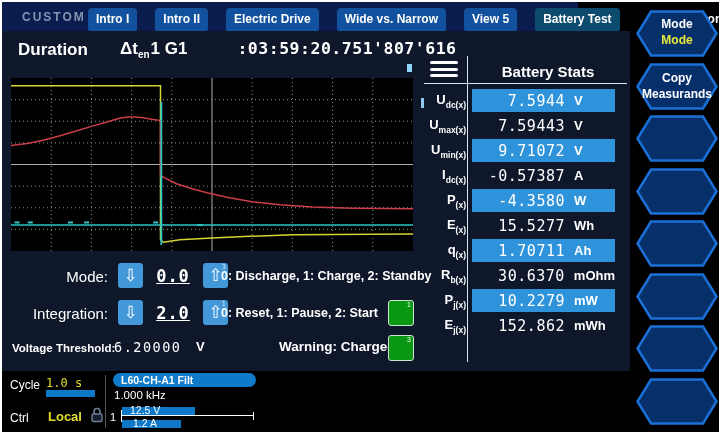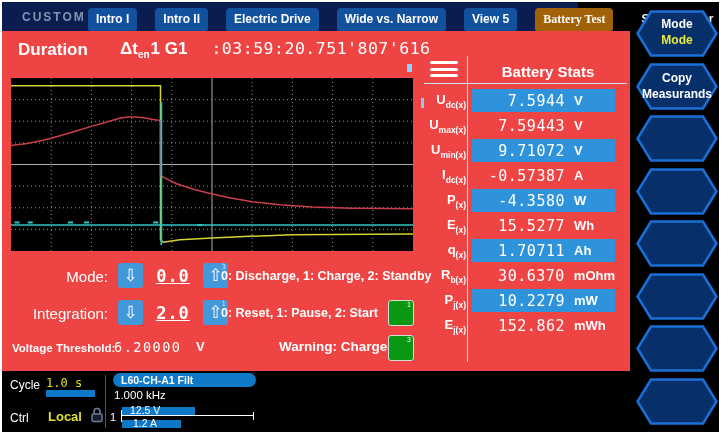--- a/index.html
+++ b/index.html
@@ -5,30 +5,30 @@
   html,body{margin:0;padding:0;background:#9a9a9a;font-family:"Liberation Sans",sans-serif;}
   .screen{position:relative;width:721px;height:434px;background:#fff;overflow:hidden;margin:0 auto;}
   .inner{position:absolute;left:2px;top:2px;width:717px;height:430px;background:#000;overflow:hidden;}
 
   
   .tabbar{position:absolute;left:0;top:0;width:576px;height:29px;background:#0a1d4e;}
   .custom-label{position:absolute;left:20px;top:8px;color:#8494b2;font-size:12px;font-weight:bold;letter-spacing:2px;}
   .tabs{position:absolute;left:86px;top:6px;display:flex;gap:18px;align-items:flex-end;}
   .tab{height:23px;line-height:23px;padding:0 8px;background:#12519e;color:#fff;font-weight:bold;
        font-size:12px;border-radius:4px 4px 2px 2px;white-space:nowrap;cursor:default;}
-  .tab.active{background:#a16207;font-family:Liberation Serif, serif;}
+  .tab.active{background:#0c4a6e;}
   .tab.plain{background:transparent;border-radius:0;padding:0 10px;}
 
   
-  .main-panel{position:absolute;left:0;top:29px;width:628px;height:340px;background:#ef4444;}
+  .main-panel{position:absolute;left:0;top:29px;width:628px;height:340px;background:#0f172a;}
   .duration-label{position:absolute;left:16px;top:9px;color:#fff;font-size:17px;font-weight:bold;}
   .duration-value{position:absolute;left:118px;top:8px;color:#fff;font-size:17px;font-weight:bold;white-space:nowrap;}
   .duration-value sub{font-size:10px;}
   .duration-value .dv-group{margin:0 24px 0 1px;}
-  .duration-value .dv-time{font-family:"DejaVu Sans Mono",monospace;font-weight:normal;font-size:16.5px;letter-spacing:0.5px;}
+  .duration-value .dv-time{font-family:"DejaVu Sans Mono",monospace;font-weight:bold;font-size:16.5px;letter-spacing:0.5px;margin-left:26px;}
 
   .chart-wrap{position:absolute;left:9px;top:47px;width:402px;height:173px;background:#000;}
   .chart-wrap svg{display:block;width:402px;height:173px;}
   .chart-corner-marker{position:absolute;left:405px;top:33px;width:5px;height:8px;background:#8fd4fa;}
   .scroll-tick{position:absolute;left:419px;top:67px;width:3px;height:10px;background:#8fc8f0;}
 
   
   .ctl-label{position:absolute;color:#fff;font-weight:normal;font-size:15px;text-align:right;white-space:nowrap;}
   .stepper{position:absolute;display:flex;align-items:center;height:25px;}
   .step-btn{position:relative;width:25px;height:25px;background:#4398da;border-radius:3px;color:#fff;

